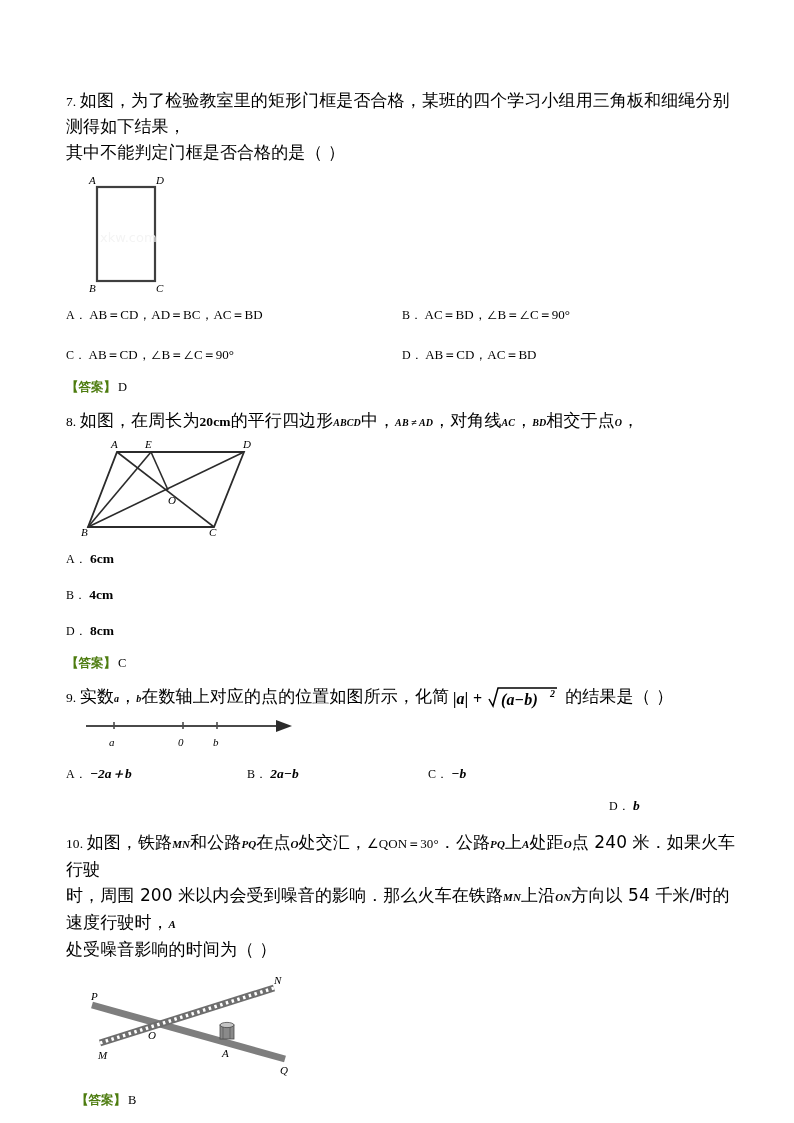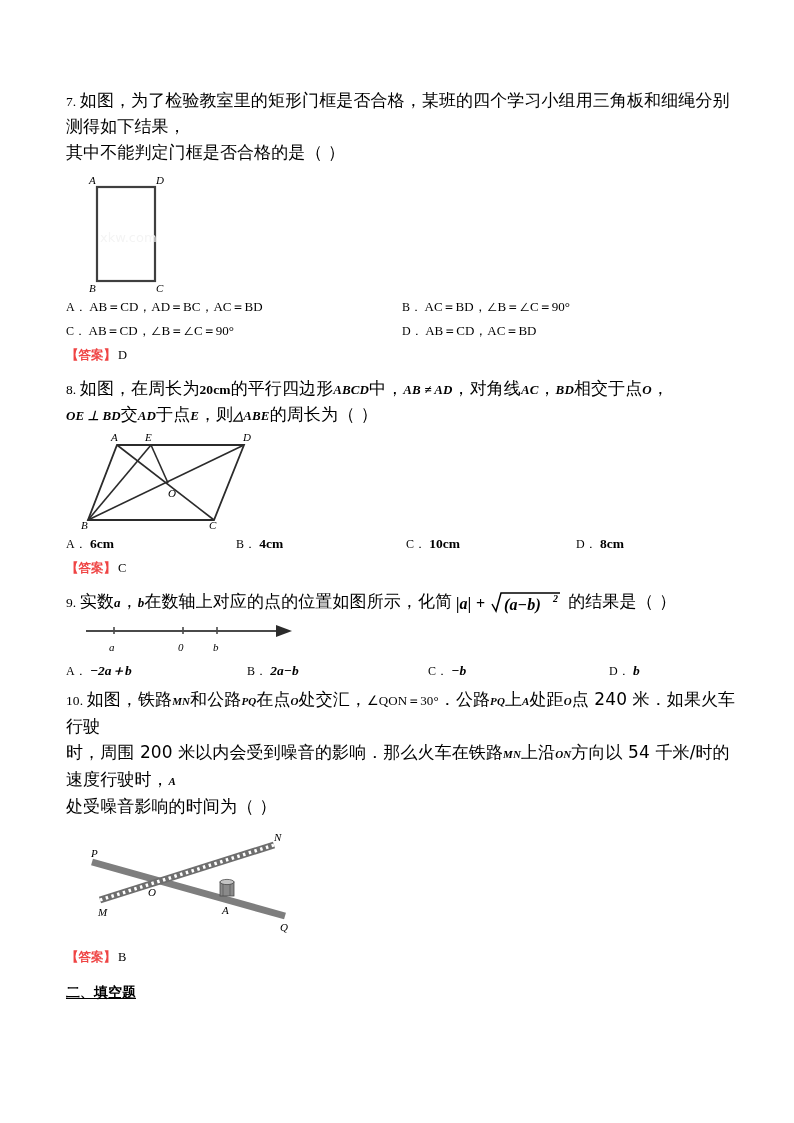--- a/index.html
+++ b/index.html
@@ -35,21 +35,21 @@
     line-height: 25px;
     letter-spacing: 0.1px;
     white-space: normal;
   }
   .qnum { font-family: "Liberation Serif", serif; }
   .cn { font-family: "DejaVu Sans", "Liberation Sans", sans-serif; font-size: 17px; }
   .mathb {
     font-family: "Liberation Serif", serif;
     font-weight: bold;
     font-style: italic;
-    font-size: 13px;
+    font-size: 10px;
   }
   .mathbu {
     font-family: "Liberation Serif", serif;
     font-weight: bold;
     font-size: 13.5px;
   }
   .smallcap {
     font-family: "Liberation Serif", serif;
     font-style: italic;
     font-weight: bold;
@@ -58,21 +58,21 @@
   .rom { font-family: "Liberation Serif", serif; font-size: 13px; }
 
   
   .options {
     display: flex;
     width: 672px;
     margin-top: 4px;
   }
   .options .opt {
     font-size: 13px;
-    line-height: 20px;
+    line-height: 36px;
     font-family: "Liberation Serif", serif;
   }
   .opt-letter {
     font-family: "Liberation Serif", serif;
     font-size: 12px;
   }
   .opt-text-plain {
     font-family: "Liberation Serif", serif;
     font-size: 13px;
   }
@@ -88,21 +88,21 @@
     font-style: italic;
   }
 
   
   .answer {
     font-size: 13px;
     line-height: 26px;
     margin-top: 1px;
   }
   .answer .tag {
-    color: #ef4444;
+    color: #4d7c0f;
     font-family: "DejaVu Sans", "Liberation Sans", sans-serif;
     font-size: 12.5px;
     font-weight: bold;
   }
   .answer .val {
     font-family: "Liberation Serif", serif;
     font-size: 12.5px;
     color: #000;
     margin-left: 2px;
   }
@@ -185,23 +185,20 @@
       <div class="answer">
         <span class="tag">【答案】</span><span class="val">D</span>
       </div>
     </div>
 
     <div class="q-block" style="margin-top:8px;">
       <div class="qline">
         <span class="qnum">8.</span>
         <span class="cn">如图，在周长为</span><span class="mathbu">20cm</span><span class="cn">的平行四边形</span><span class="mathb">ABCD</span><span class="cn">中，</span><span class="mathb">AB ≠ AD</span><span class="cn">，对角线</span><span class="mathb">AC</span><span class="cn">，</span><span class="mathb">BD</span><span class="cn">相交于点</span><span class="mathb">O</span><span class="cn">，</span>
       </div>
-      <div class="qline">
-        <span class="mathb">OE ⊥ BD</span><span class="cn">交</span><span class="mathb">AD</span><span class="cn">于点</span><span class="mathb">E</span><span class="cn">，则</span><span class="mathb">△ABE</span><span class="cn">的周长为（    ）</span>
-      </div>
 
       <div class="fig" style="margin-top:2px;margin-left:6px;">
         <svg width="200" height="100" viewBox="0 0 200 100">
 
           <polygon points="45,15 172,15 142,90 16,90" fill="none" stroke="#2b2b2b" stroke-width="1.8"></polygon>
 
           <line x1="45" y1="15" x2="142" y2="90" stroke="#2b2b2b" stroke-width="1.6"></line>
           <line x1="16" y1="90" x2="172" y2="15" stroke="#2b2b2b" stroke-width="1.6"></line>
 
           <line x1="16" y1="90" x2="79" y2="15" stroke="#2b2b2b" stroke-width="1.6"></line>
@@ -209,32 +206,28 @@
           <line x1="79" y1="15" x2="96" y2="53" stroke="#2b2b2b" stroke-width="1.6"></line>
           <text x="39" y="11" class="lbl">A</text>
           <text x="73" y="11" class="lbl">E</text>
           <text x="171" y="11" class="lbl">D</text>
           <text x="96" y="67" class="lbl">O</text>
           <text x="9" y="99" class="lbl">B</text>
           <text x="137" y="99" class="lbl">C</text>
         </svg>
       </div>
 
-      <div class="options" style="margin-top:4px;">
+      <div class="options" style="margin-top:4px;flex-direction:column;">
         <div class="opt" style="width:170px;">
           <span class="opt-letter">A．</span>
           <span class="opt-text-bold">6cm</span>
         </div>
         <div class="opt" style="width:170px;">
           <span class="opt-letter">B．</span>
           <span class="opt-text-bold">4cm</span>
-        </div>
-        <div class="opt" style="width:170px;">
-          <span class="opt-letter">C．</span>
-          <span class="opt-text-bold">10cm</span>
         </div>
         <div class="opt" style="width:160px;">
           <span class="opt-letter">D．</span>
           <span class="opt-text-bold">8cm</span>
         </div>
       </div>
 
       <div class="answer">
         <span class="tag">【答案】</span><span class="val">C</span>
       </div>
@@ -273,21 +266,21 @@
           <span class="opt-text-mathb">−2a＋b</span>
         </div>
         <div class="opt" style="width:170px;">
           <span class="opt-letter">B．</span>
           <span class="opt-text-mathb">2a−b</span>
         </div>
         <div class="opt" style="width:170px;">
           <span class="opt-letter">C．</span>
           <span class="opt-text-mathb">−b</span>
         </div>
-        <div class="opt" style="width:160px;">
+        <div class="opt" style="width:160px;margin-top:32px;">
           <span class="opt-letter">D．</span>
           <span class="opt-text-mathb">b</span>
         </div>
       </div>
 
     </div>
 
     <div class="q-block" style="margin-top:6px;">
       <div class="qline">
         <span class="qnum">10.</span>
@@ -320,21 +313,21 @@
           </g>
           <text x="144" y="90" class="lbl" font-size="11">A</text>
           <text x="13" y="33" class="lbl" font-size="12">P</text>
           <text x="196" y="17" class="lbl" font-size="12">N</text>
           <text x="20" y="92" class="lbl" font-size="12">M</text>
           <text x="202" y="107" class="lbl" font-size="12">Q</text>
         </svg>
       </div>
 
 
-      <div class="answer" style="margin-top:8px;">
+      <div class="answer" style="margin-top:8px;margin-left:10px;">
         <span class="tag">【答案】</span><span class="val">B</span>
       </div>
     </div>
 
     <div>
       <span class="section-head">二、填空题</span>
     </div>
 
   </div>
 </div>

